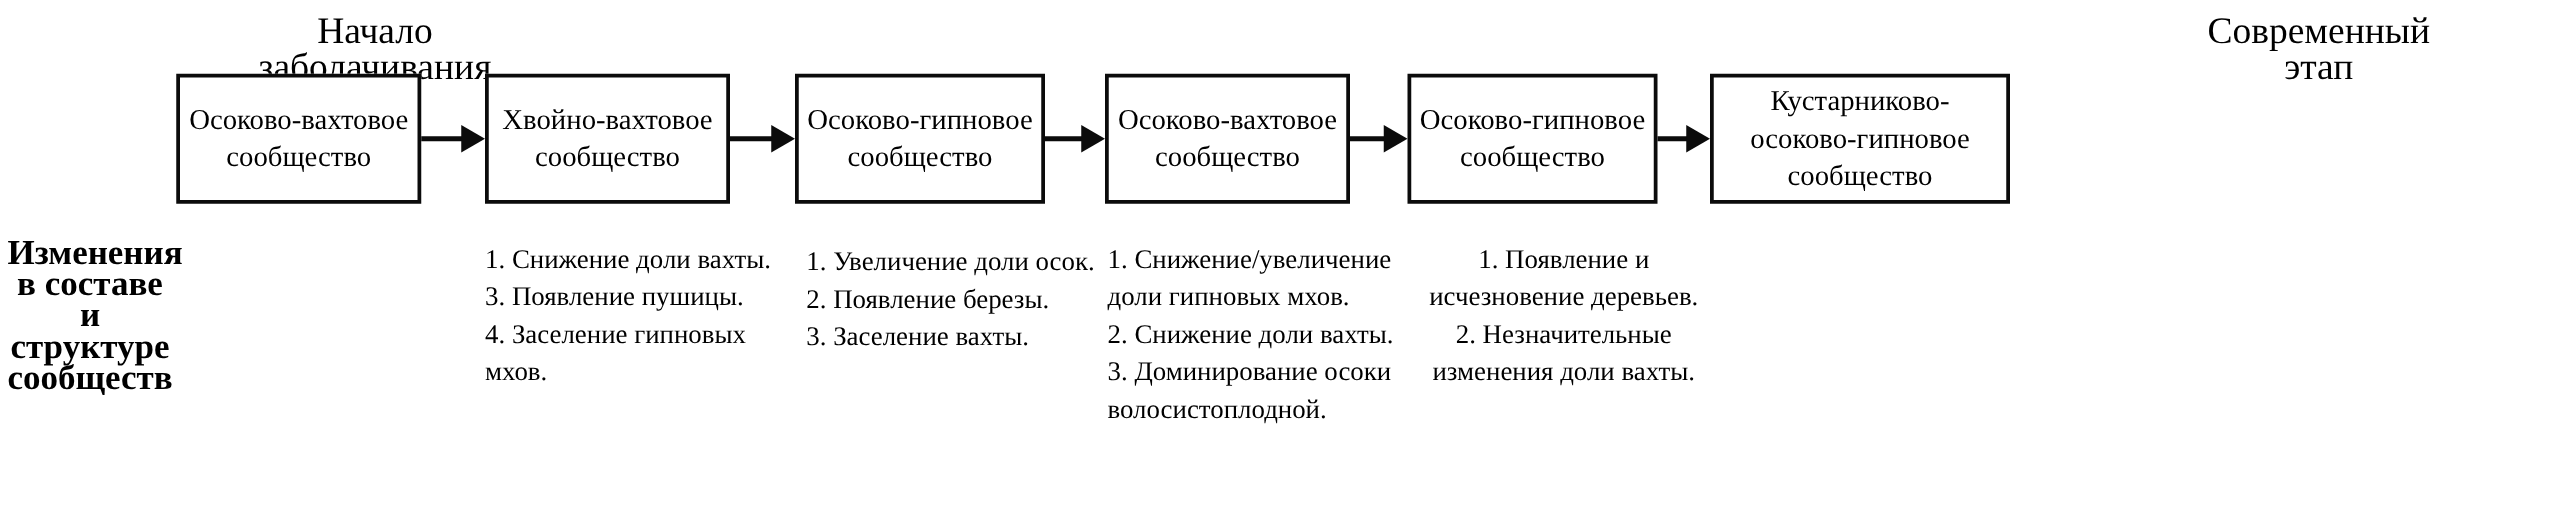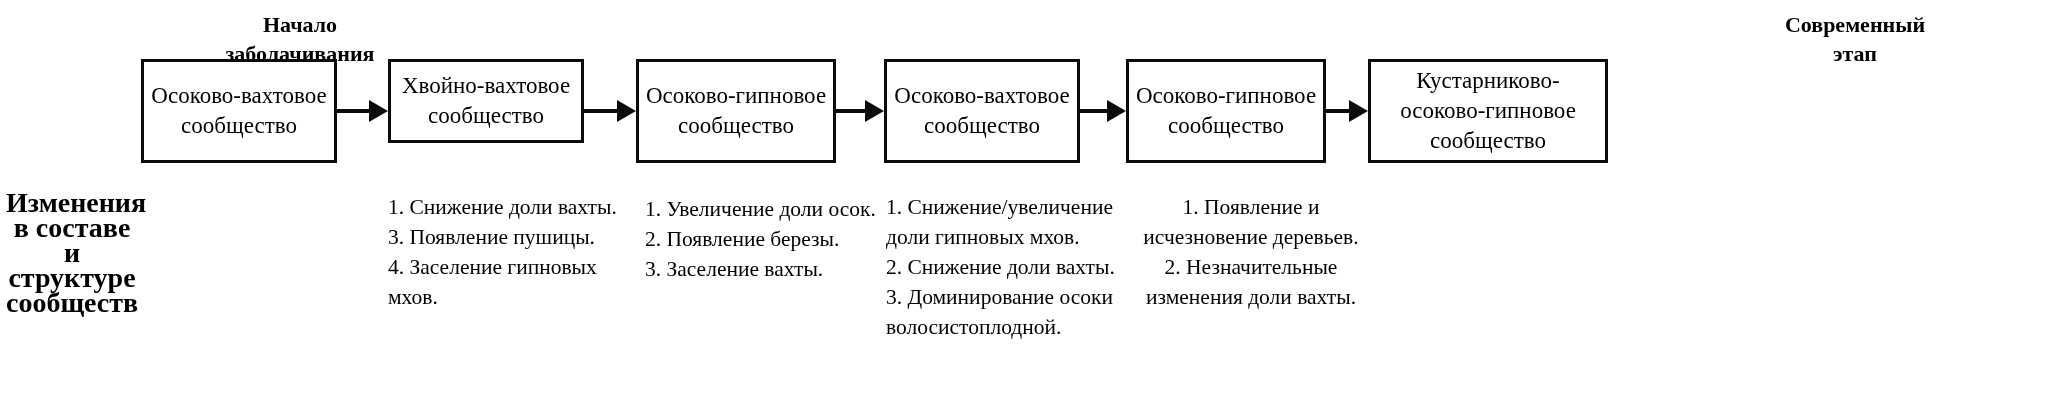--- a/index.html
+++ b/index.html
@@ -13,22 +13,22 @@
     color: #000000;
     position: relative;
     overflow: hidden;
   }
 
   #canvas { position: relative; width: 2050px; height: 413px; }
 
   
   .stage-header {
     position: absolute;
-    font-weight: bold;
-    font-size: 22px;
+    font-weight: normal;
+    font-size: 30px;
     line-height: 29px;
     text-align: center;
     white-space: pre-line;
   }
 
   
   .node-box {
     position: absolute;
     border: 3px solid #0b0b0b;
     background: #ffffff;
@@ -89,21 +89,21 @@
 заболачивания</div>
 
   <div class="stage-header" style="left:1690px; top:10px; width:330px;text-align:center;">Современный
 этап</div>
 
   <div class="node-box" style="left:141px; top:59px; width:196px; height:104px;">
     <span class="node-label">Осоково-вахтовое
 сообщество</span>
   </div>
 
-  <div class="node-box" style="left:388px; top:59px; width:196px; height:84px;">
+  <div class="node-box" style="left:388px; top:59px; width:196px; height:104px;">
     <span class="node-label">Хвойно-вахтовое
 сообщество</span>
   </div>
 
   <div class="node-box" style="left:636px; top:59px; width:200px; height:104px;">
     <span class="node-label">Осоково-гипновое
 сообщество</span>
   </div>
 
   <div class="node-box" style="left:884px; top:59px; width:196px; height:104px;">

